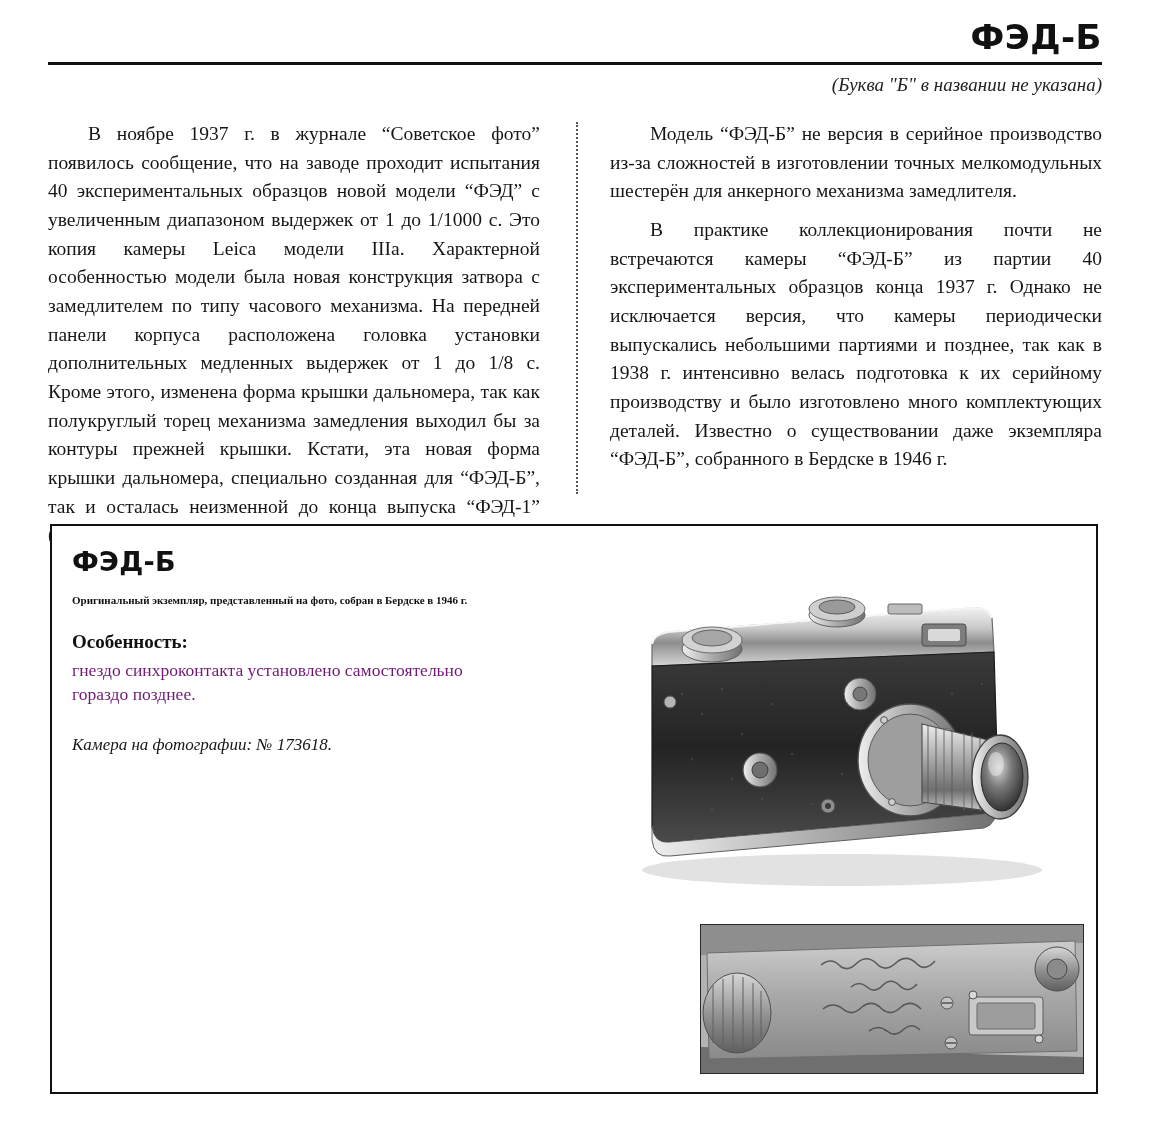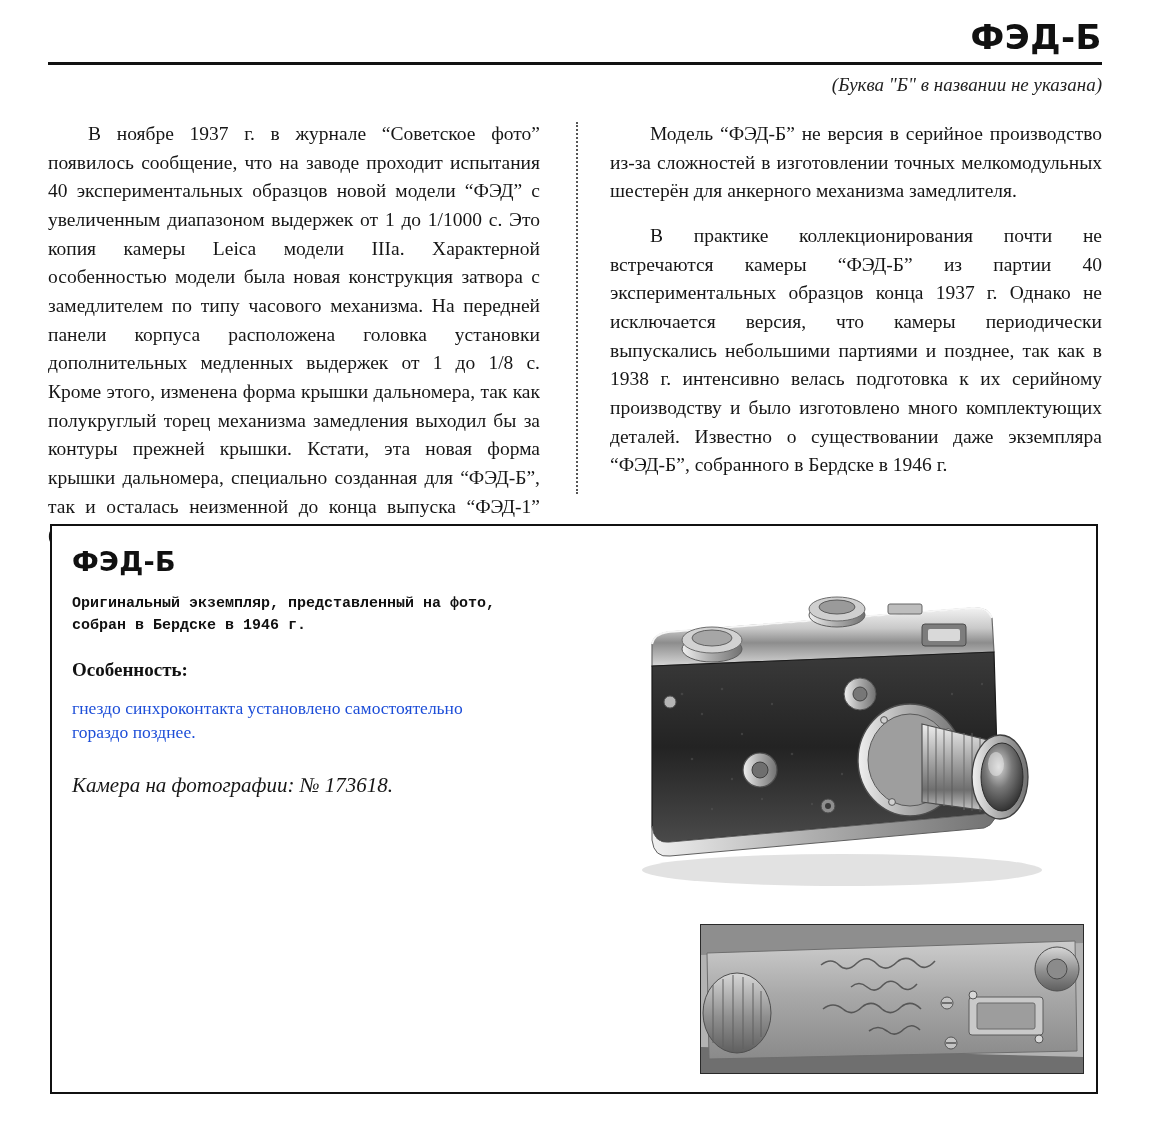--- a/index.html
+++ b/index.html
@@ -72,21 +72,21 @@
     text-align: justify;
     color: #161616;
   }
   .col-left { left: 0; }
   .col-right { left: 562px; }
   .col p {
     margin: 0 0 2px 0;
     text-indent: 40px;
     hyphens: manual;
   }
-  .col p + p { margin-top: 16px; }
+  .col p + p { margin-top: 10px; }
 
   .col-divider {
     position: absolute;
     left: 528px;
     top: 2px;
     width: 0;
     height: 372px;
     border-left: 2px dotted #555;
   }
 
@@ -110,45 +110,45 @@
   }
   .panel-title {
     font-family: "DejaVu Sans", sans-serif;
     font-weight: bold;
     font-size: 27px;
     color: #111;
     letter-spacing: 0.3px;
   }
   .panel-lead {
     margin-top: 16px;
-    font-family: Liberation Mono, monospace;
+    font-family: Liberation Serif, serif;
     font-weight: bold;
-    font-size: 15px;
+    font-size: 11px;
     line-height: 1.45;
     color: #111;
     width: 430px;
   }
   .panel-feature-label {
     margin-top: 22px;
     font-family: "Liberation Serif", serif;
     font-weight: bold;
     font-size: 19px;
     color: #111;
   }
   .panel-feature-text {
-    margin-top: 15px;
+    margin-top: 5px;
     font-size: 17.5px;
     line-height: 1.4;
-    color: #1d4ed8;
+    color: #701a75;
     width: 450px;
   }
   .panel-credit {
     margin-top: 26px;
     font-style: italic;
-    font-size: 21px;
+    font-size: 17px;
     line-height: 1.42;
     color: #161616;
   }
 
   
   .photo-main {
     position: absolute;
     left: 540px;
     top: 48px;
     width: 490px;

